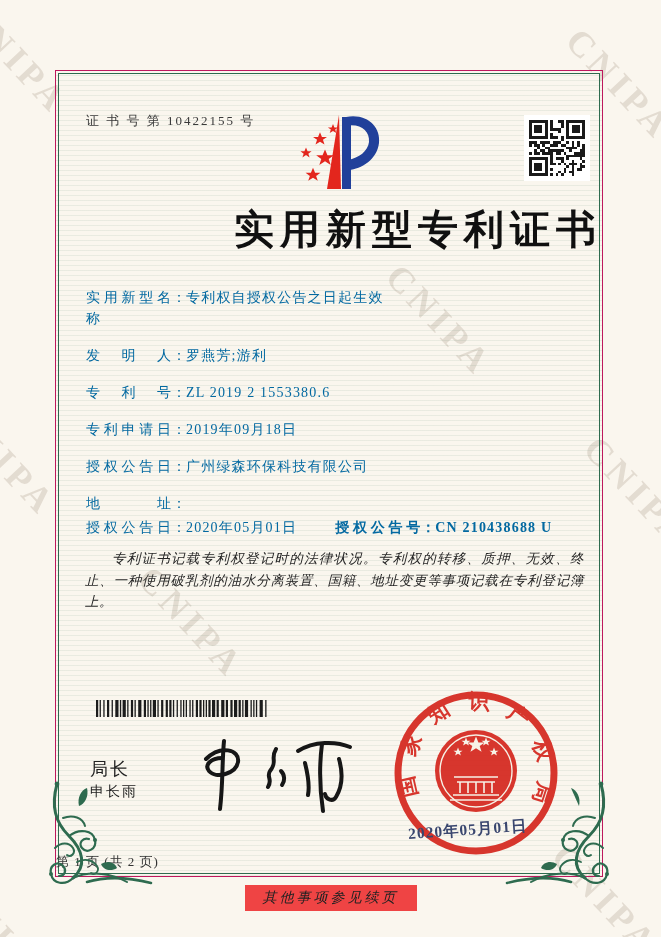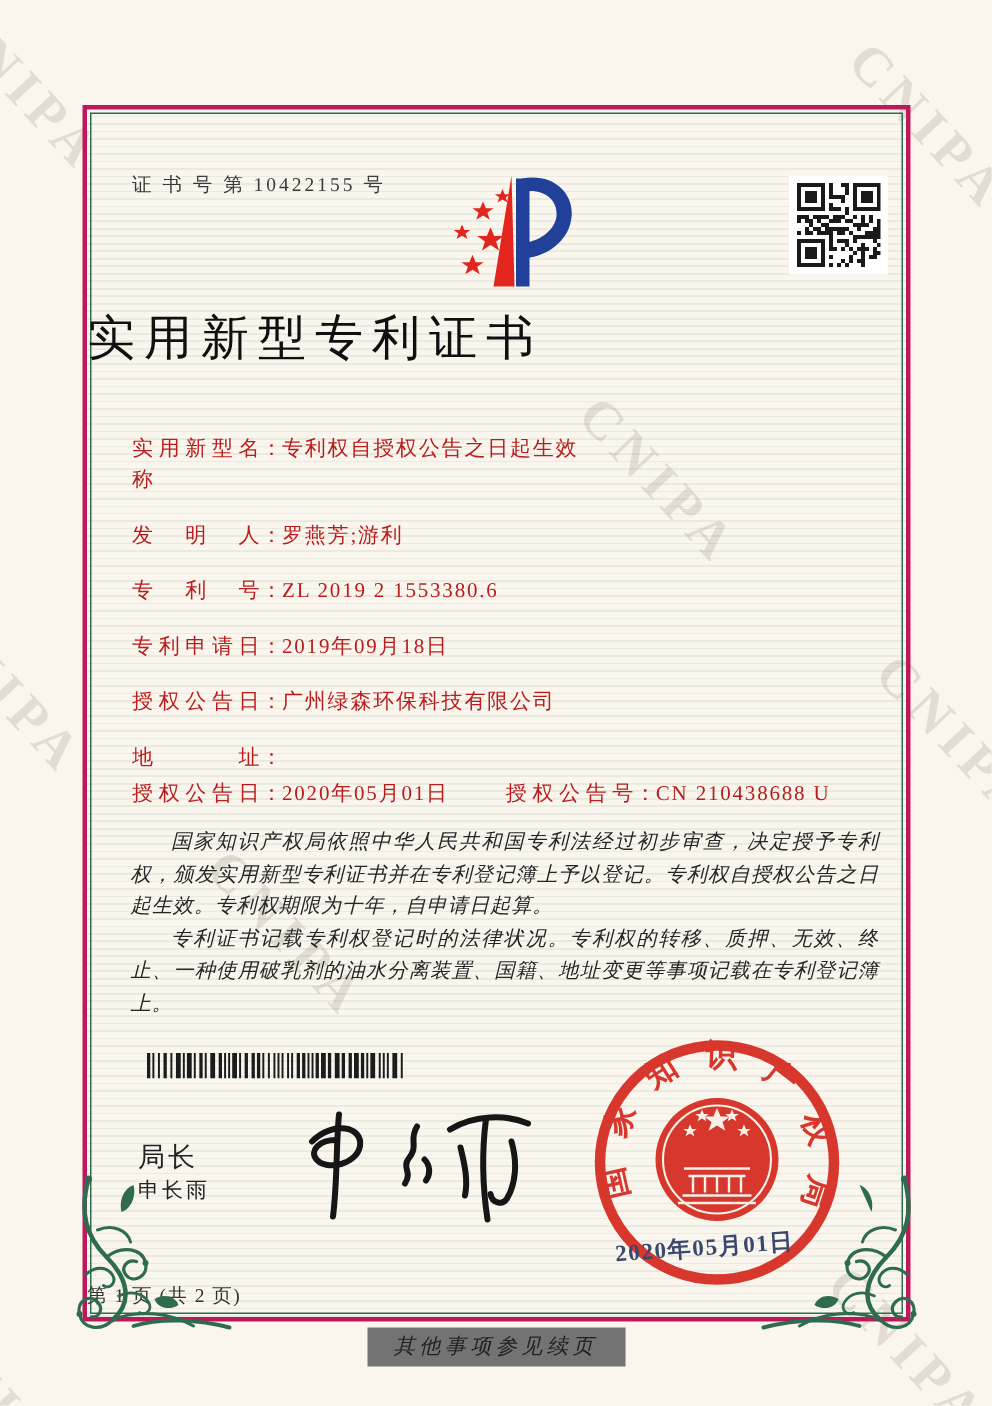--- a/index.html
+++ b/index.html
@@ -14,21 +14,21 @@
     position:absolute;z-index:0;
     font-family:"Liberation Serif",serif;font-weight:700;
     font-size:36px;letter-spacing:5px;
     color:rgba(176,159,141,0.30);
     transform:rotate(47deg);transform-origin:left top;
     white-space:nowrap;pointer-events:none;
   }
   
   .cert{
     position:absolute;left:55px;top:70px;width:546px;height:805px;
-    border:3px solid #be185d;z-index:1;
+    border:1px solid #be185d;z-index:1;
   }
   .cert .inner-line{
     position:absolute;inset:2px;border:1px solid #2e6b4f;pointer-events:none;
   }
   .cert .guilloche{
     position:absolute;inset:0;
     background:repeating-linear-gradient(0deg,
       rgba(63,120,90,0.09) 0px, rgba(63,120,90,0.09) 1px,
       rgba(63,120,90,0.0) 1px, rgba(63,120,90,0.0) 5px);
     pointer-events:none;
@@ -40,34 +40,34 @@
     font-size:13px;letter-spacing:2px;color:#3a3a3a;
   }
   .logo{position:absolute;left:233px;top:34px;width:100px;height:96px;}
   .qr-wrap{
     position:absolute;left:468px;top:44px;width:66px;height:66px;
     background:#fff;display:flex;align-items:center;justify-content:center;
   }
   .qr-wrap svg{width:56px;height:56px;}
   .cert-title{
     position:absolute;left:0;top:131px;width:100%;
-    text-align:left;font-size:32px;font-weight:400;letter-spacing:6px;
+    text-align:right;font-size:40px;font-weight:700;letter-spacing:6px;
     color:#101010;
   }
   
-  .fields{position:absolute;left:30px;top:216px;width:498px;font-size:14px;color:#b91c1c;}
+  .fields{position:absolute;left:30px;top:216px;width:498px;font-size:14px;color:#0369a1;}
   .frow{display:flex;line-height:21px;margin-bottom:16px;align-items:flex-start;}
   .flabel{
     display:inline-block;width:86px;flex:none;
     text-align:justify;text-align-last:justify;letter-spacing:1px;
   }
   .fcolon{flex:none;}
   .fvalue{flex:1;letter-spacing:1.2px;white-space:pre-line;}
   .grant-group{display:flex;}
-  .grant-group.right{margin-left:38px;}
+  .grant-group.right{margin-left:38px;font-weight:bold;}
   .grant-group .gvalue{letter-spacing:1.2px;}
   
   .legal{
     position:absolute;left:29px;top:477px;width:499px;
     font-size:13.5px;font-style:italic;line-height:21.5px;
     letter-spacing:0.6px;color:#262626;text-align:justify;
   }
   .legal p{margin:0;text-indent:2em;}
   
   .barcode{position:absolute;left:40px;top:629px;width:172px;height:17px;}
@@ -78,21 +78,21 @@
   .page-num{
     position:absolute;left:0;top:782px;width:100%;
     font-size:13px;letter-spacing:1px;color:#333;
   }
   .flourish{position:absolute;width:112px;height:112px;color:#2e6b4f;z-index:3;}
   .flourish.bl{left:-13px;bottom:-14px;}
   .flourish.br{right:-13px;bottom:-14px;transform:scaleX(-1);}
   
   .cont-note{
     position:absolute;left:50%;top:885px;transform:translateX(-50%);
-    background:#737373;padding:4px 18px;z-index:2;
+    background:#ef4444;padding:4px 18px;z-index:2;
     font-size:14px;font-style:italic;letter-spacing:3px;color:#222;
     white-space:nowrap;
   }
 </style>
 </head>
 <body>
 
 <div class="wm" style="left:-16px;top:-6px">CNIPA</div>
 <div class="wm" style="left:588px;top:20px">CNIPA</div>
 <div class="wm" style="left:-28px;top:396px">CNIPA</div>
@@ -393,21 +393,20 @@
         </span>
         <span class="grant-group right">
           <span class="flabel">授权公告号</span>
             <span class="fcolon">：</span>
           <span class="gvalue">CN 210438688 U</span>
         </span>
       </div>
     </div>
 
     <div class="legal">
-      <p>国家知识产权局依照中华人民共和国专利法经过初步审查，决定授予专利权，颁发实用新型专利证书并在专利登记簿上予以登记。专利权自授权公告之日起生效。专利权期限为十年，自申请日起算。</p>
       <p>专利证书记载专利权登记时的法律状况。专利权的转移、质押、无效、终止、一种使用破乳剂的油水分离装置、国籍、地址变更等事项记载在专利登记簿上。</p>
     </div>
 
     <svg class="barcode" id="barcode" viewBox="0 0 172 17" preserveAspectRatio="none">
         <rect x="0.0" y="0" width="2.2" height="17" fill="#1c1c1c"></rect>
         <rect x="3.6" y="0" width="1.3" height="17" fill="#1c1c1c"></rect>
         <rect x="7.3" y="0" width="1.3" height="17" fill="#1c1c1c"></rect>
         <rect x="11.0" y="0" width="2.2" height="17" fill="#1c1c1c"></rect>
         <rect x="15.6" y="0" width="1.3" height="17" fill="#1c1c1c"></rect>
         <rect x="19.3" y="0" width="3.2" height="17" fill="#1c1c1c"></rect>

